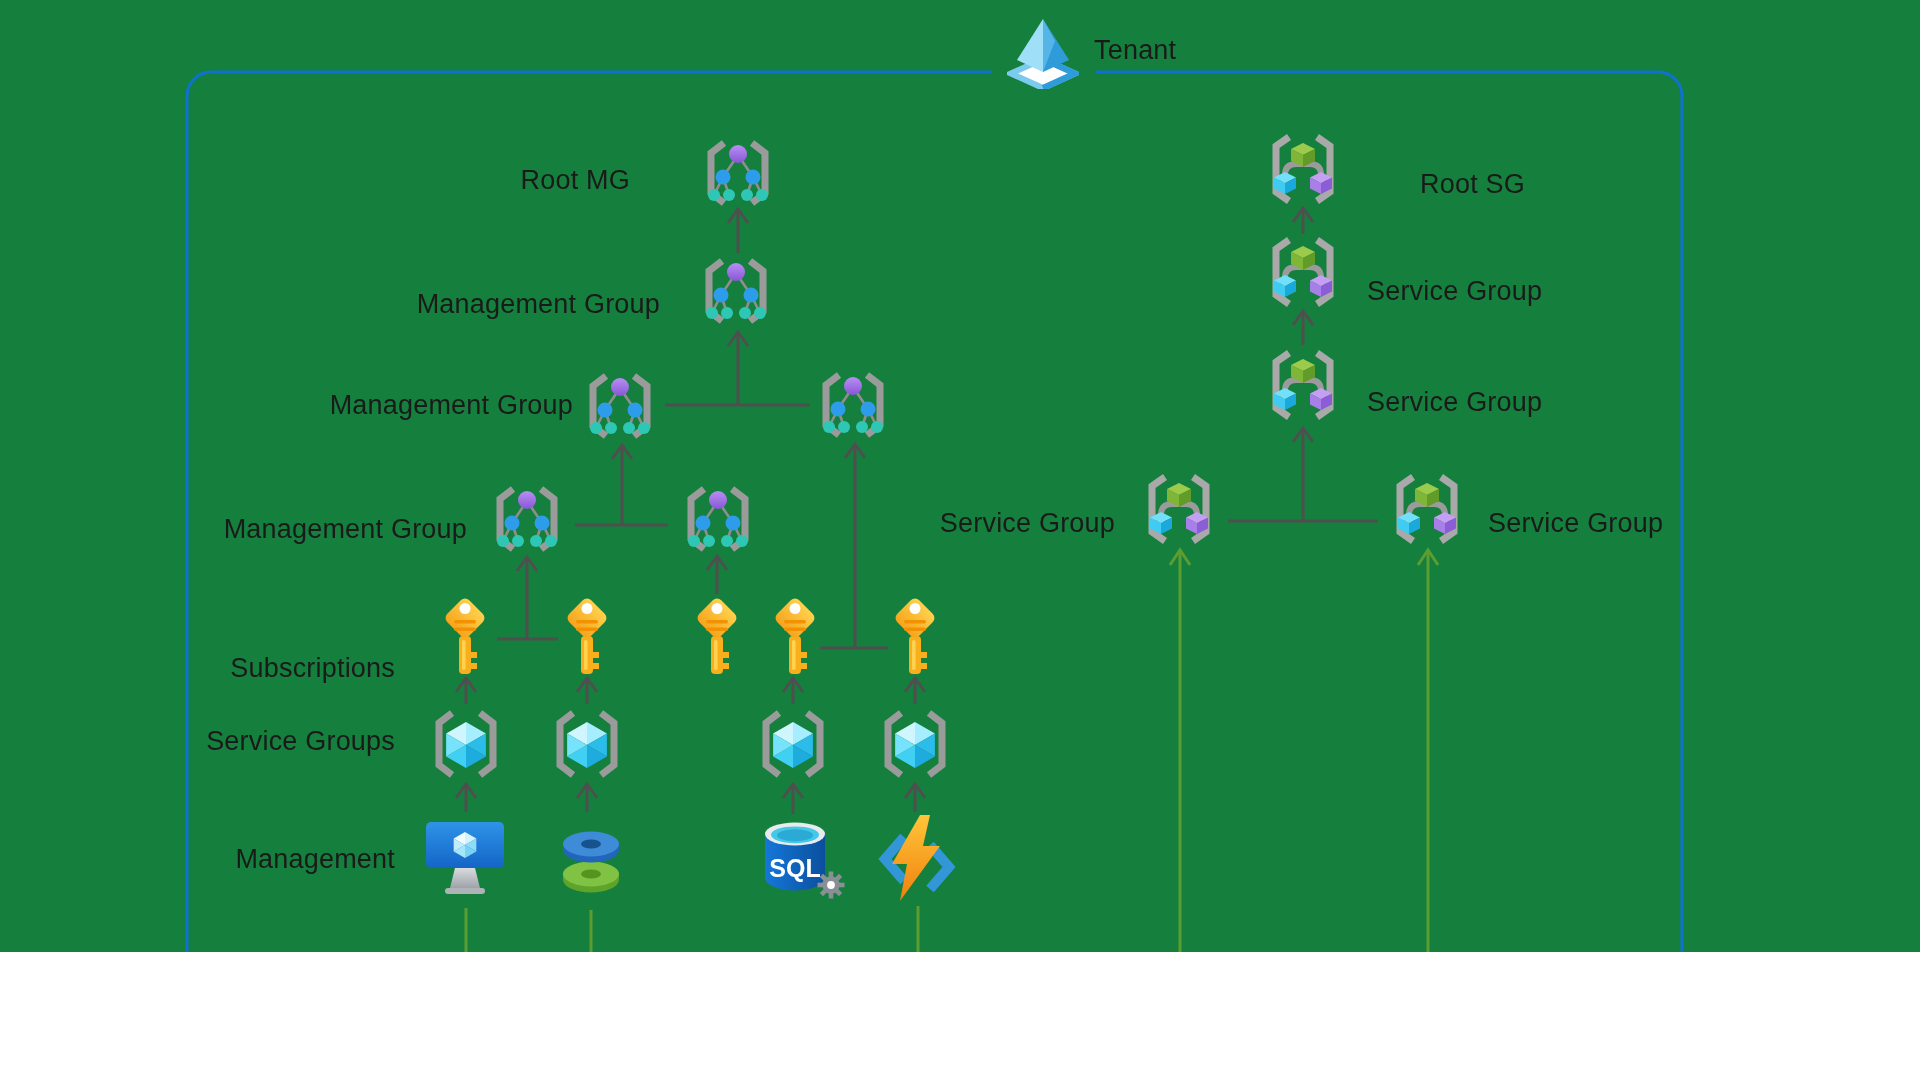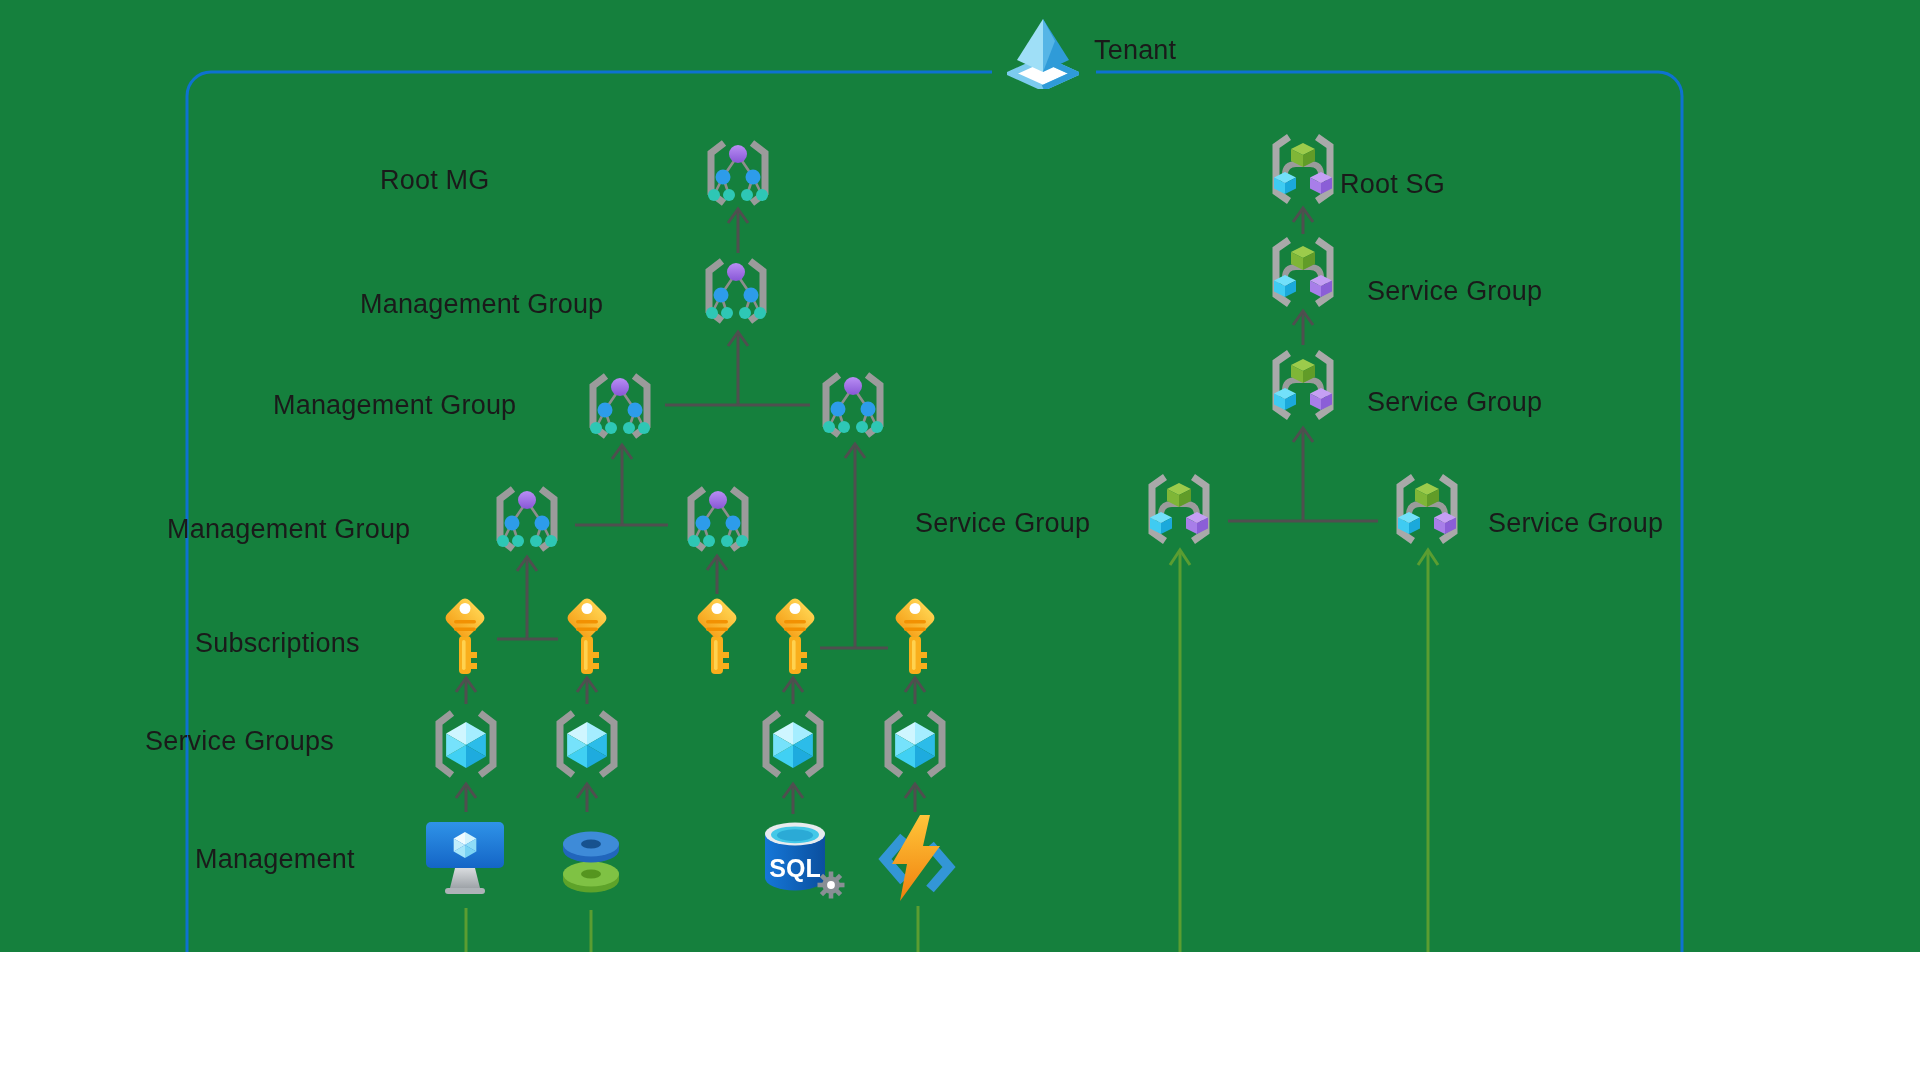--- a/index.html
+++ b/index.html
@@ -6,21 +6,21 @@
   .canvas{
     position:relative;width:1920px;height:952px;overflow:hidden;
     background:#15803d;font-family:"Liberation Sans",sans-serif;
   }
   .overlay{position:absolute;left:0;top:0;pointer-events:none;}
   .ic{position:absolute;}
   .lbl{
     position:absolute;font-size:27px;line-height:30px;color:#1A1A1A;
     white-space:nowrap;letter-spacing:0.2px;
   }
-  .r{}
+  .r{text-align:right;}
 </style>
 </head>
 <body>
 
 <div class="canvas">
 
   <svg class="overlay" width="1920" height="1080" viewBox="0 0 1920 1080">
     <defs>
       <linearGradient id="gp" x1="0" y1="0" x2="0" y2="1">
         <stop offset="0" stop-color="#B98EF4"></stop>
@@ -300,23 +300,23 @@
       <use href="#i-sg"></use>
     </svg>
 
   <div class="lbl" style="left:1094px;top:35px">Tenant</div>
 
   <div class="lbl r" style="left:380px;top:165px;width:250px">Root MG</div>
   <div class="lbl r" style="left:360px;top:289px;width:300px">Management Group</div>
   <div class="lbl r" style="left:273px;top:390px;width:300px">Management Group</div>
   <div class="lbl r" style="left:167px;top:514px;width:300px">Management Group</div>
 
-  <div class="lbl r" style="left:195px;top:628px;width:200px">Subscriptions</div>
+  <div class="lbl r" style="left:195px;top:653px;width:200px">Subscriptions</div>
   <div class="lbl r" style="left:145px;top:726px;width:250px">Service Groups</div>
   <div class="lbl r" style="left:195px;top:844px;width:200px">Management</div>
 
-  <div class="lbl" style="left:1340px;top:169px">Root SG</div>
+  <div class="lbl" style="left:1420px;top:169px">Root SG</div>
   <div class="lbl" style="left:1367px;top:276px">Service Group</div>
   <div class="lbl" style="left:1367px;top:387px">Service Group</div>
   <div class="lbl r" style="left:915px;top:508px;width:200px">Service Group</div>
   <div class="lbl" style="left:1488px;top:508px">Service Group</div>
 
 </div>
 
 </body></html>

